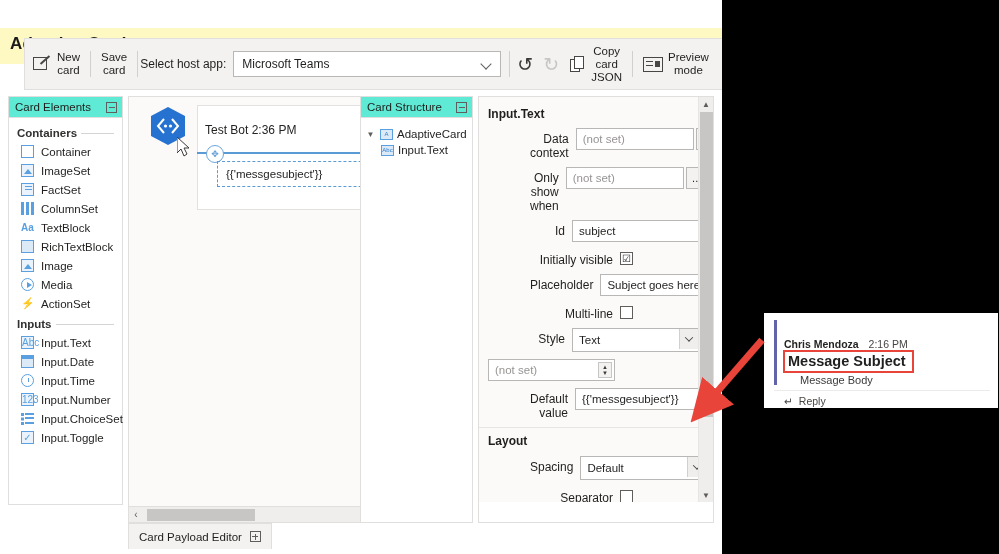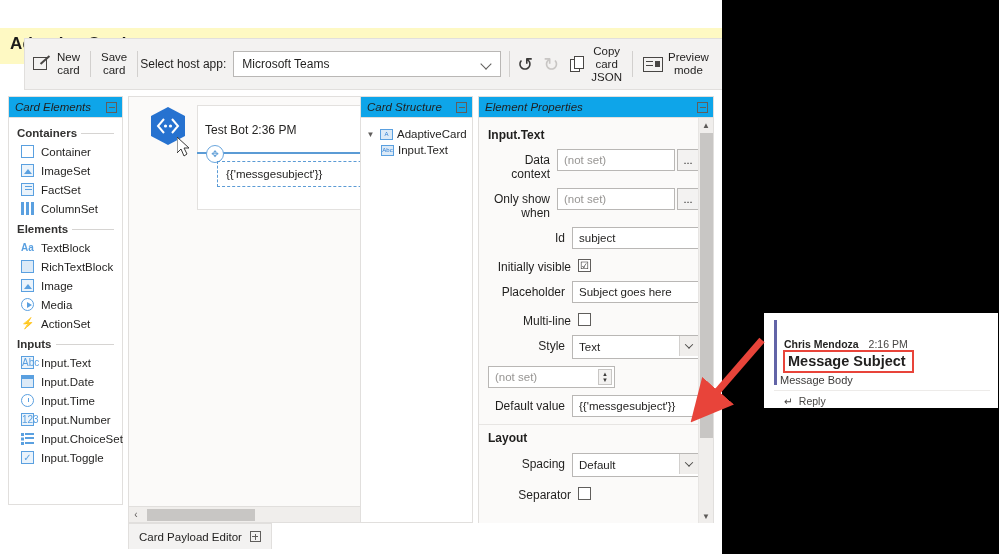--- a/index.html
+++ b/index.html
@@ -99,23 +99,23 @@
   .icon-preview .bx{position:absolute;left:12px;top:4px;width:5px;height:6px;background:#484644;}
   
   .panes{
     position:absolute;left:8px;top:96px;width:706px;height:427px;
   }
   .pane{
     position:absolute;top:0;background:#fff;border:1px solid #e1dfdd;
     box-sizing:border-box;
   }
   .pane-hdr{
-    height:21px;background:#0ea5e9;border-bottom:1px solid #e1dfdd;
+    height:21px;background:#5eead4;border-bottom:1px solid #e1dfdd;
     display:flex;align-items:center;justify-content:space-between;
-    padding:0 5px 0 6px;box-sizing:border-box;font-style:italic;
+    padding:0 5px 0 6px;box-sizing:border-box;
   }
   .pane-hdr .t{font-size:11.5px;color:#201f1e;}
   .collapse-ico{
     width:11px;height:11px;border:1px solid #605e5c;box-sizing:border-box;
     position:relative;cursor:pointer;
   }
   .collapse-ico:before{
     content:"";position:absolute;left:1.5px;top:4px;width:6px;height:1px;background:#605e5c;
   }
   .expand-ico:after{
@@ -239,21 +239,21 @@
   }
   .props-inner{
     position:absolute;left:0;top:0;width:220px;height:100%;padding:6px 0 0 0;
   }
   .props-title{font-size:12px;font-weight:bold;color:#201f1e;padding:4px 0 7px 9px;}
   .prow{
     display:flex;align-items:flex-start;margin-bottom:7px;padding-left:9px;
   }
   .plabel{
     width:90px;text-align:right;font-size:12px;color:#201f1e;
-    padding-right:7px;padding-top:4px;line-height:14px;box-sizing:border-box;
+    padding-right:7px;padding-top:4px;line-height:14px;box-sizing:border-box;margin-left:42px;
   }
   .pfield{flex:1;display:flex;align-items:center;gap:2px;}
   .tbox{
     width:118px;height:22px;background:#fff;border:1px solid #b9b7b5;
     box-sizing:border-box;display:flex;align-items:center;padding:0 6px;
     font-size:11.5px;color:#201f1e;
   }
   .tbox.wide{width:127px;}
   .tbox.muted{color:#979593;}
   .ellipsis-btn{
@@ -327,21 +327,21 @@
   }
   .teams-meta .nm{font-weight:bold;color:#252423;}
   .teams-meta .tm{color:#484644;margin-left:7px;}
   .teams-subject{
     position:absolute;left:19px;top:37px;
     font-size:14.5px;font-weight:bold;color:#201f1e;
     border:2px solid #e8443a;padding:1px 6px 2px 3px;
     background:#fff;
   }
   .teams-body{
-    position:absolute;left:16px;top:61px;font-size:11px;color:#3b3a39;
+    position:absolute;left:36px;top:61px;font-size:11px;color:#3b3a39;
   }
   .teams-divider{
     position:absolute;left:10px;top:77px;right:8px;height:1px;background:#edebe9;
   }
   .teams-reply{
     position:absolute;left:20px;top:82px;display:flex;align-items:center;gap:6px;
     font-size:10.5px;color:#484644;cursor:pointer;
   }
   
   .anno{position:absolute;left:0;top:0;width:999px;height:554px;pointer-events:none;}
@@ -428,24 +428,20 @@
         </div>
         <div class="sb-item">
           <span class="ic ic-colset">
               <i></i>
               <i></i>
               <i></i>
             </span>
           <span class="lbl">ColumnSet</span>
         </div>
 
-        <div class="sb-group">
-          <span class="g">Elements</span>
-          <span class="rule"></span>
-        </div>
         <div class="sb-item">
           <span class="ic ic-textblock">Aa</span>
           <span class="lbl">TextBlock</span>
         </div>
         <div class="sb-item">
           <span class="ic ic-rich"></span>
           <span class="lbl">RichTextBlock</span>
         </div>
         <div class="sb-item">
           <span class="ic ic-box ic-image"></span>
@@ -535,24 +531,20 @@
           <span class="lbl">AdaptiveCard</span>
         </div>
         <div class="tree-row tree-child">
           <span class="tree-ico">Abc</span>
           <span class="lbl">Input.Text</span>
         </div>
       </div>
     </div>
 
     <div class="pane" id="pane-props">
-      <div class="pane-hdr">
-        <span class="t">Element Properties</span>
-        <span class="collapse-ico"></span>
-      </div>
       <div class="props-body">
         <div class="props-inner">
           <div class="props-title">Input.Text</div>
 
           <div class="prow">
             <div class="plabel">Data context</div>
             <div class="pfield">
               <div class="tbox muted">(not set)</div>
               <div class="ellipsis-btn">...</div>
             </div>

